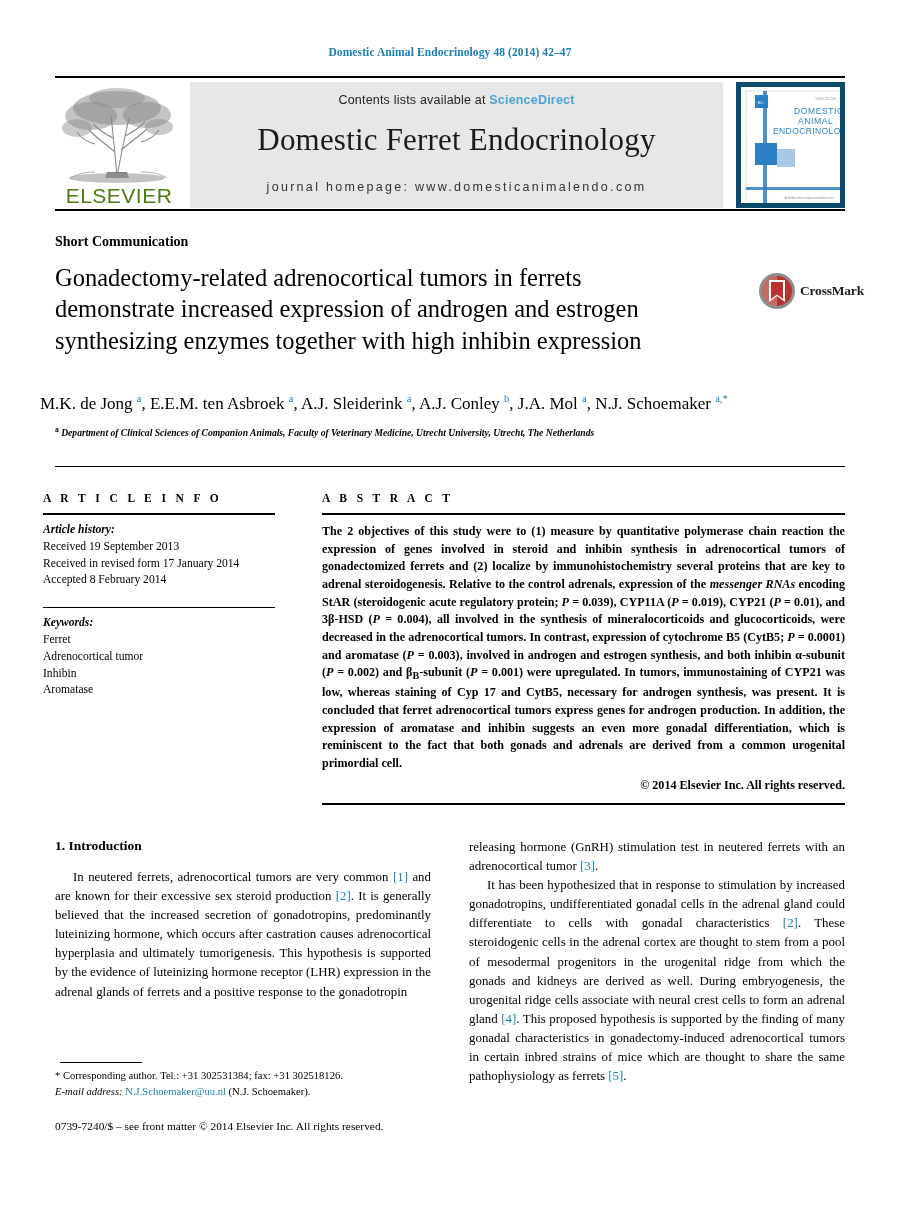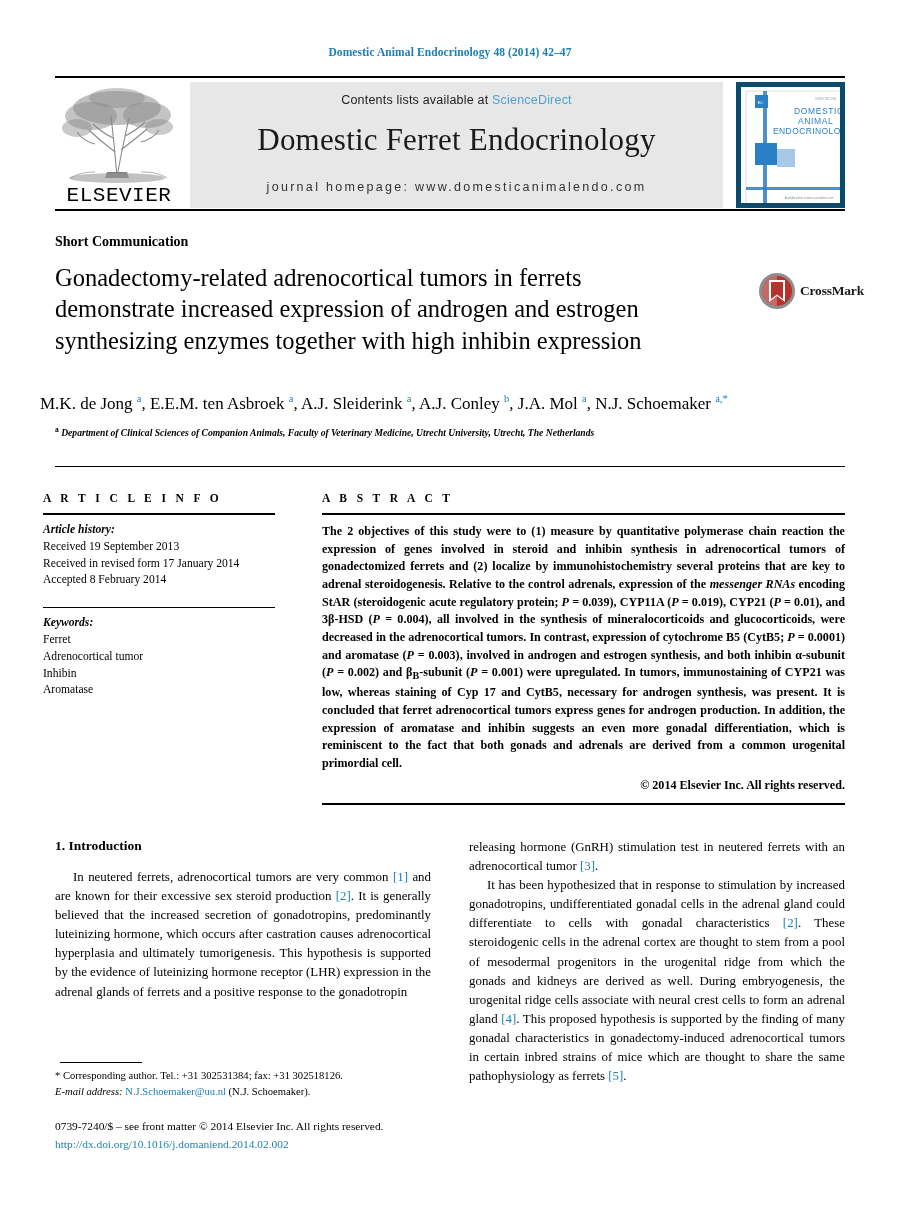--- a/index.html
+++ b/index.html
@@ -59,22 +59,22 @@
     width: 128px;
     height: 126px;
   }
   .tree-svg { display:block; }
   .elsevier-word {
     position: absolute;
     bottom: 2px;
     left: 4px;
     width: 120px;
     text-align: center;
-    color: #000000;
-    font-family: Liberation Mono, monospace;
+    color: #4d7c0f;
+    font-family: Liberation Sans, sans-serif;
     font-size: 21px;
     letter-spacing: 0.5px;
     line-height: 1;
   }
   .banner {
     position: absolute;
     top: 6px;
     left: 135px;
     width: 533px;
     height: 126px;
@@ -84,20 +84,21 @@
   .banner-contents {
     text-align: center;
     font-family: "Liberation Sans", sans-serif;
     font-size: 12.5px;
     color: #222;
     padding-top: 11px;
     letter-spacing: 0.2px;
   }
   .sciencedirect {
     color: #4da3d4;
+    font-weight: bold;
   }
   .banner-title {
     text-align: center;
     font-family: "Liberation Serif", serif;
     font-size: 31px;
     color: #1a1a1a;
     margin-top: 15px;
     letter-spacing: 0.2px;
   }
   .banner-homepage {
@@ -449,16 +450,15 @@
   <div class="body-right">
     <p class="body-p" style="text-indent:0">releasing hormone (GnRH) stimulation test in neutered ferrets with an adrenocortical tumor <span class="ref">[3]</span>.</p>
     <p class="body-p">It has been hypothesized that in response to stimulation by increased gonadotropins, undifferentiated gonadal cells in the adrenal gland could differentiate to cells with gonadal characteristics <span class="ref">[2]</span>. These steroidogenic cells in the adrenal cortex are thought to stem from a pool of mesodermal progenitors in the urogenital ridge from which the gonads and kidneys are derived as well. During embryogenesis, the urogenital ridge cells associate with neural crest cells to form an adrenal gland <span class="ref">[4]</span>. This proposed hypothesis is supported by the finding of many gonadal characteristics in gonadectomy-induced adrenocortical tumors in certain inbred strains of mice which are thought to share the same pathophysiology as ferrets <span class="ref">[5]</span>.</p>
   </div>
 
   <div class="footnote-rule"></div>
   <div class="footnote">* Corresponding author. Tel.: +31 302531384; fax: +31 302518126.<br><span class="em-label">E-mail address:</span> <span class="mail-link">N.J.Schoemaker@uu.nl</span> (N.J. Schoemaker).</div>
 
   <div class="footer-block">
     <div>0739-7240/$ – see front matter © 2014 Elsevier Inc. All rights reserved.</div>
-    <div class="doi-link">http://dx.doi.org/10.1016/j.domaniend.2014.02.002</div>
   </div>
 
 </div>
 
 </body></html>

